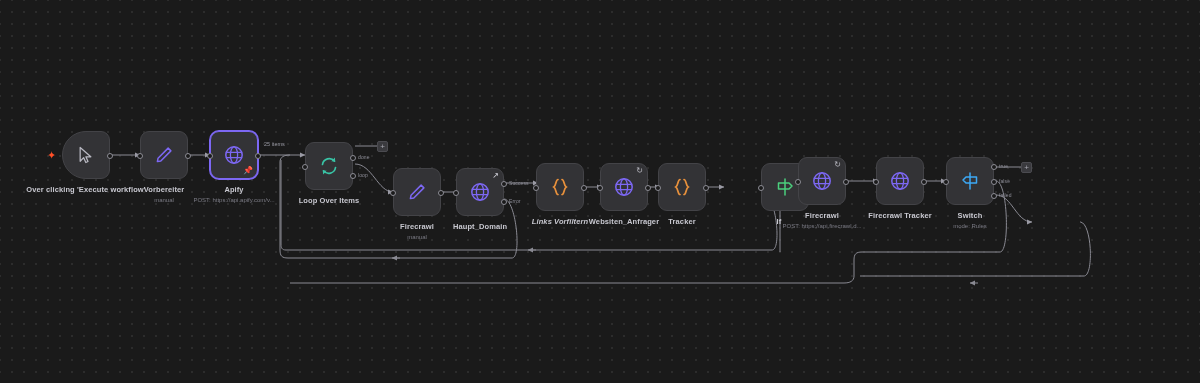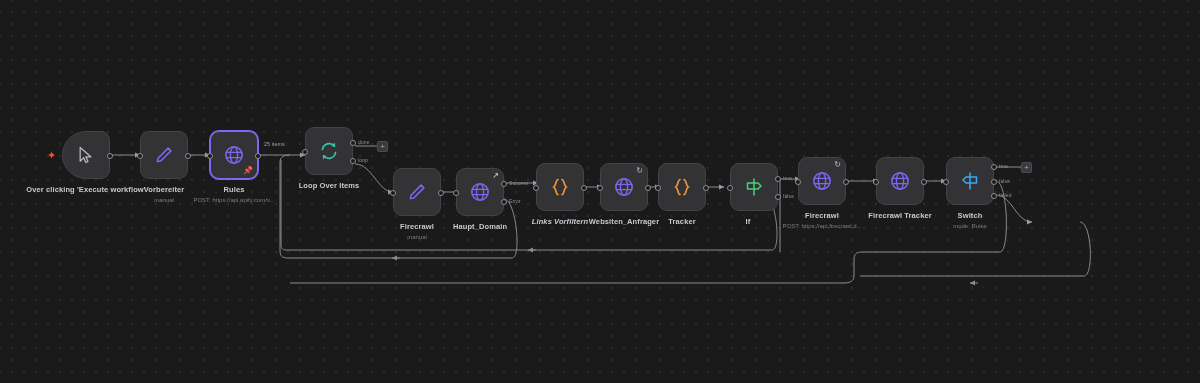--- a/index.html
+++ b/index.html
@@ -172,28 +172,28 @@
       <svg class="icon" width="24" height="24" viewBox="0 0 24 24">
         <circle cx="12" cy="12" r="8.2" fill="none" stroke="#7d68f4" stroke-width="1.5"></circle>
         <ellipse cx="12" cy="12" rx="3.6" ry="8.2" fill="none" stroke="#7d68f4" stroke-width="1.3"></ellipse>
         <path d="M3.9 9.3 H20.1 M3.9 14.7 H20.1" stroke="#7d68f4" stroke-width="1.3"></path>
       </svg>
       <span class="badge pin">📌</span>
       <span class="port in" style="top:21px;"></span>
       <span class="port out" style="top:21px;"></span>
     </div>
     <div class="labels wide">
-      <div class="title">Rules</div>
+      <div class="title">Apify</div>
       <div class="subtitle">POST: https://api.apify.com/v...</div>
     </div>
   </div>
 
   <div class="wire-label" style="left:264px; top:141px;">25 items</div>
 
-  <div class="node" style="left:305px; top:127px;">
+  <div class="node" style="left:305px; top:142px;">
     <div class="box">
       <svg class="icon" width="24" height="24" viewBox="0 0 24 24">
         <path d="M5.5 10.5 A6.8 6.8 0 0 1 17.5 7.2" fill="none" stroke="#39c4a6" stroke-width="1.7" stroke-linecap="round"></path>
         <path d="M18.5 13.5 A6.8 6.8 0 0 1 6.5 16.8" fill="none" stroke="#39c4a6" stroke-width="1.7" stroke-linecap="round"></path>
         <path d="M17.9 3.6 L18.2 7.6 L14.3 7.2 Z" fill="#39c4a6"></path>
         <path d="M6.1 20.4 L5.8 16.4 L9.7 16.8 Z" fill="#39c4a6"></path>
       </svg>
       <span class="port in" style="top:21px;"></span>
       <span class="port out" style="top:12px;"></span>
       <span class="port out" style="top:30px;"></span>
@@ -277,21 +277,21 @@
         <path d="M14 4.5 C16.4 4.5 15.6 10.4 18.2 12 C15.6 13.6 16.4 19.5 14 19.5" fill="none" stroke="#e8913c" stroke-width="1.7" stroke-linecap="round"></path>
       </svg>
       <span class="port in" style="top:21px;"></span>
       <span class="port out" style="top:21px;"></span>
     </div>
     <div class="labels">
       <div class="title">Tracker</div>
     </div>
   </div>
 
-  <div class="node" style="left:718px; top:163px;padding-left:12px;">
+  <div class="node" style="left:749px; top:163px;padding-left:12px;">
     <div class="box">
       <svg class="icon" width="24" height="24" viewBox="0 0 24 24">
         <path d="M12 4 V20" stroke="#4bd07e" stroke-width="1.5" stroke-linecap="round"></path>
         <path d="M5.5 8 H16 L19 11 L16 14 H5.5 Z" fill="none" stroke="#4bd07e" stroke-width="1.5" stroke-linejoin="round"></path>
       </svg>
       <span class="port in" style="top:21px;"></span>
       <span class="port out" style="top:12px;"></span>
       <span class="port out" style="top:30px;"></span>
       <span class="port-label" style="left:52px; top:11px;">true</span>
       <span class="port-label" style="left:52px; top:29px;">false</span>

